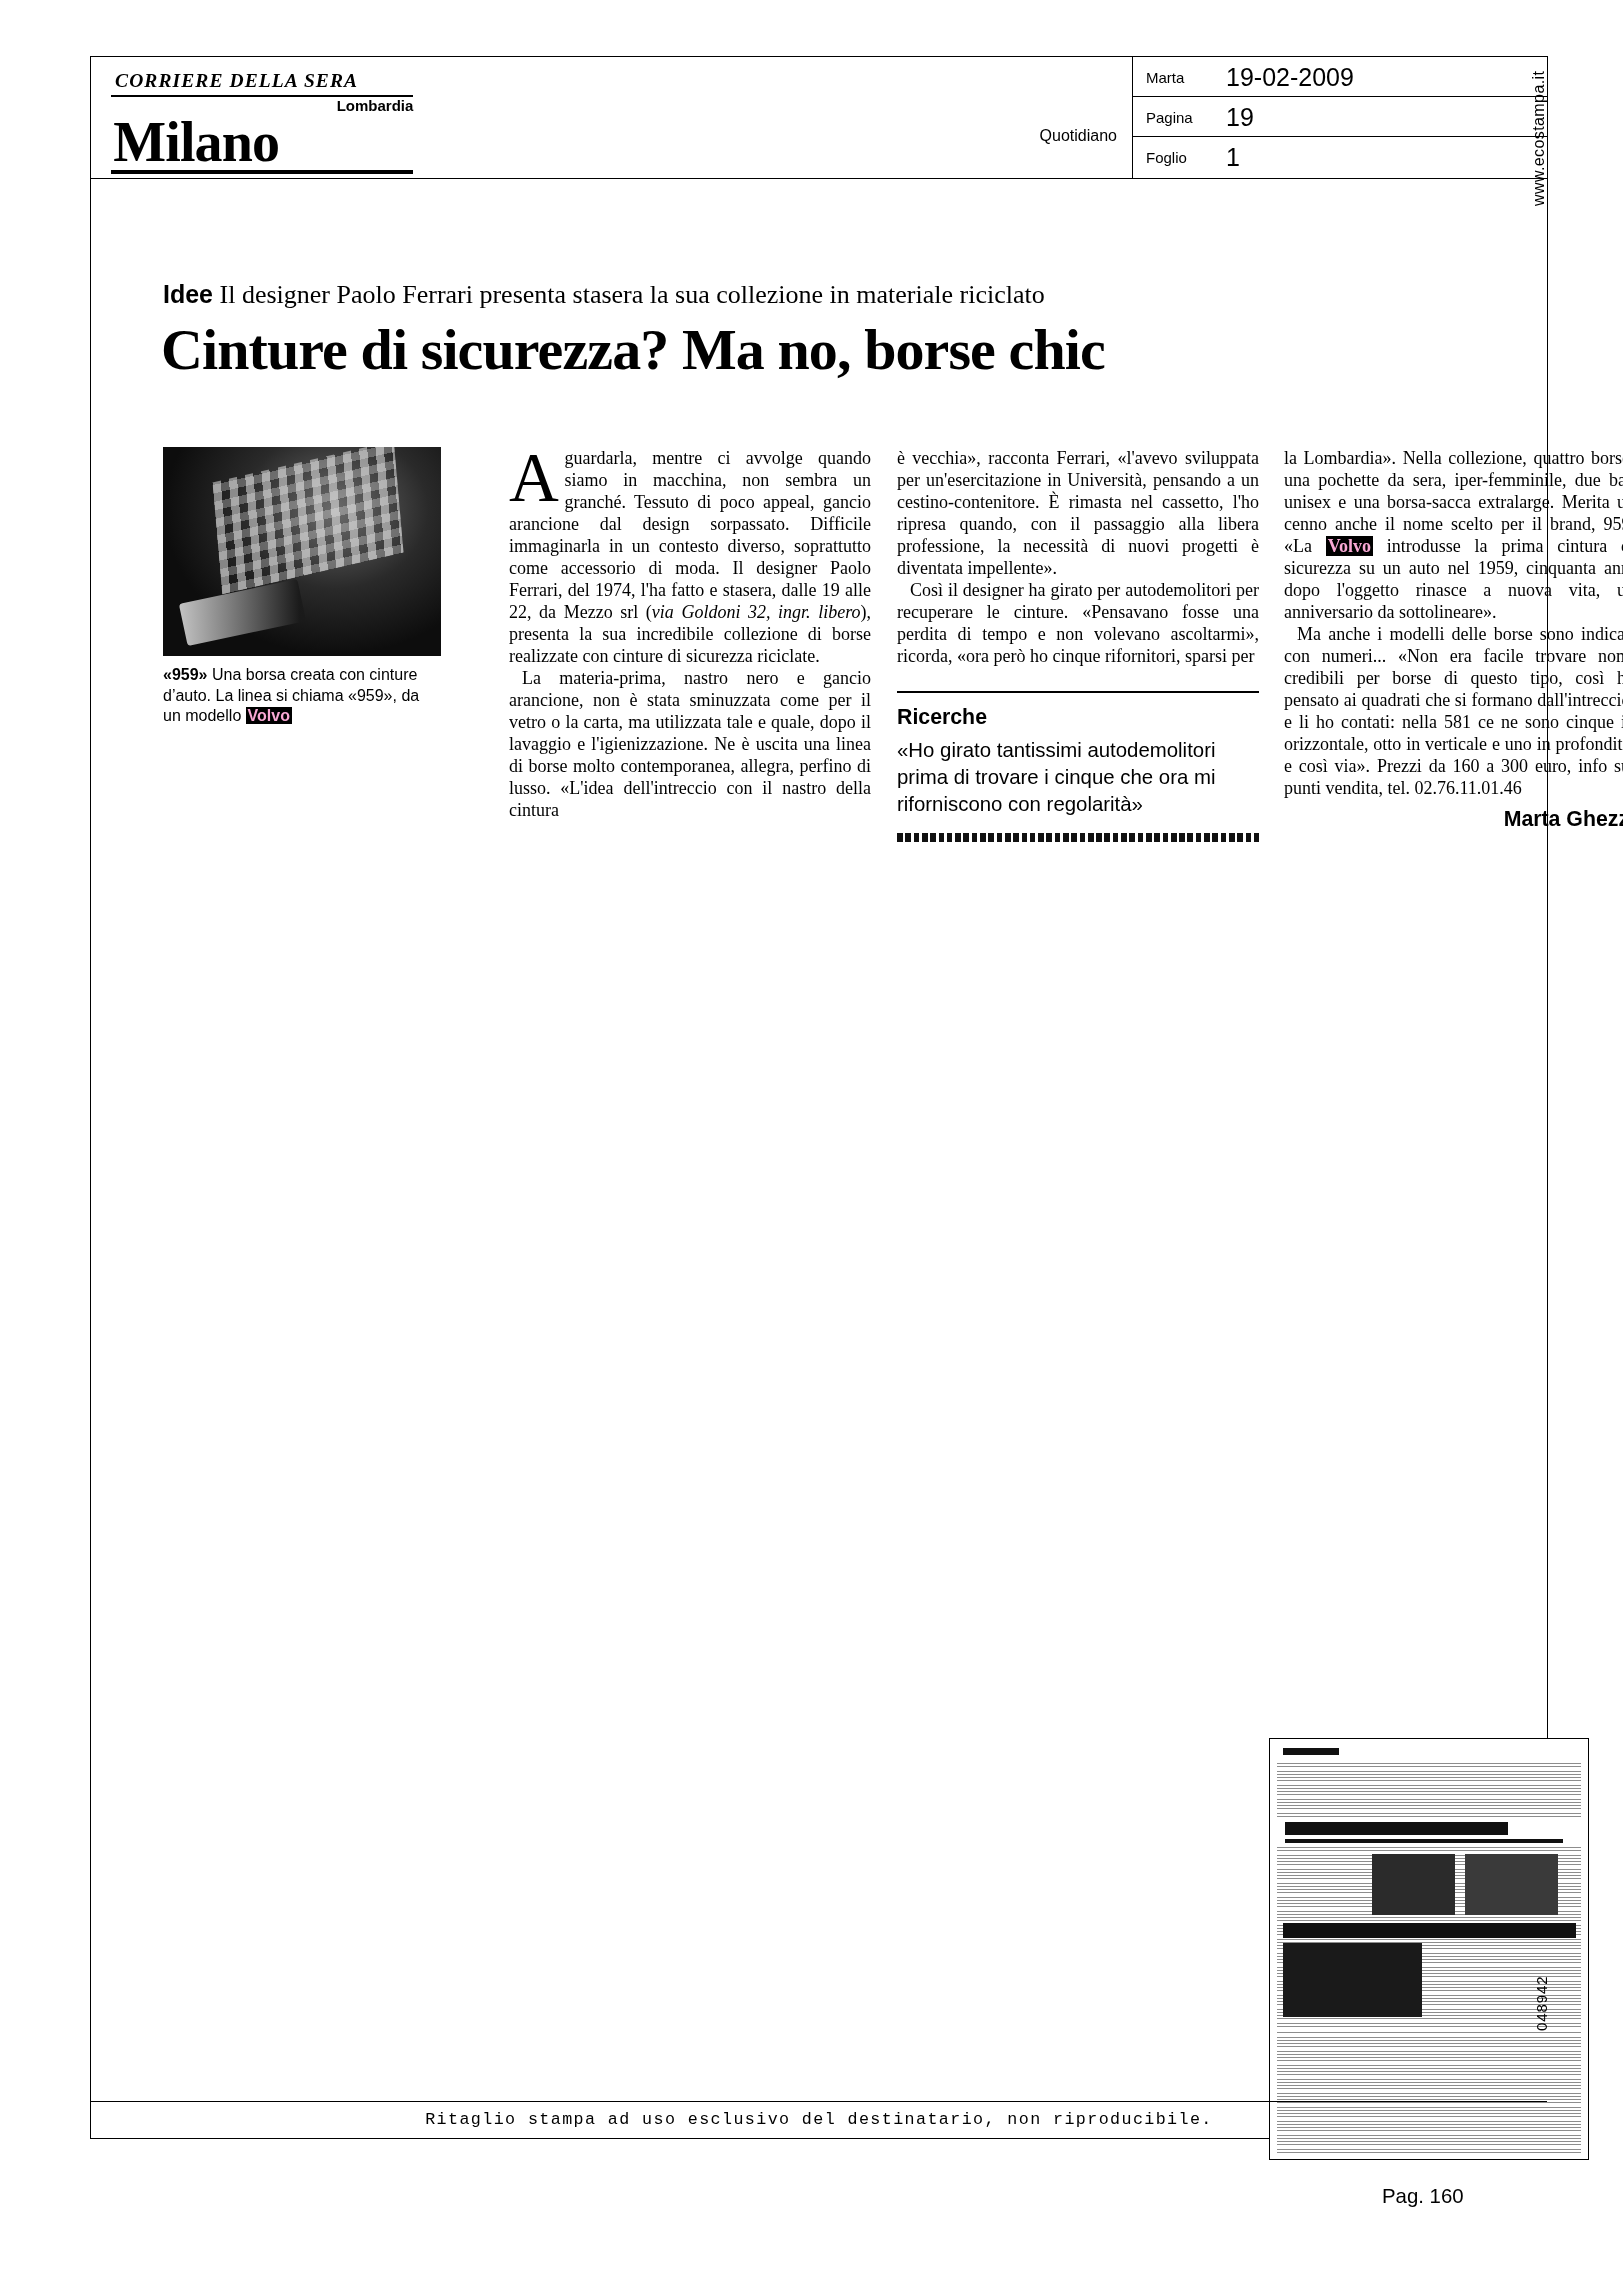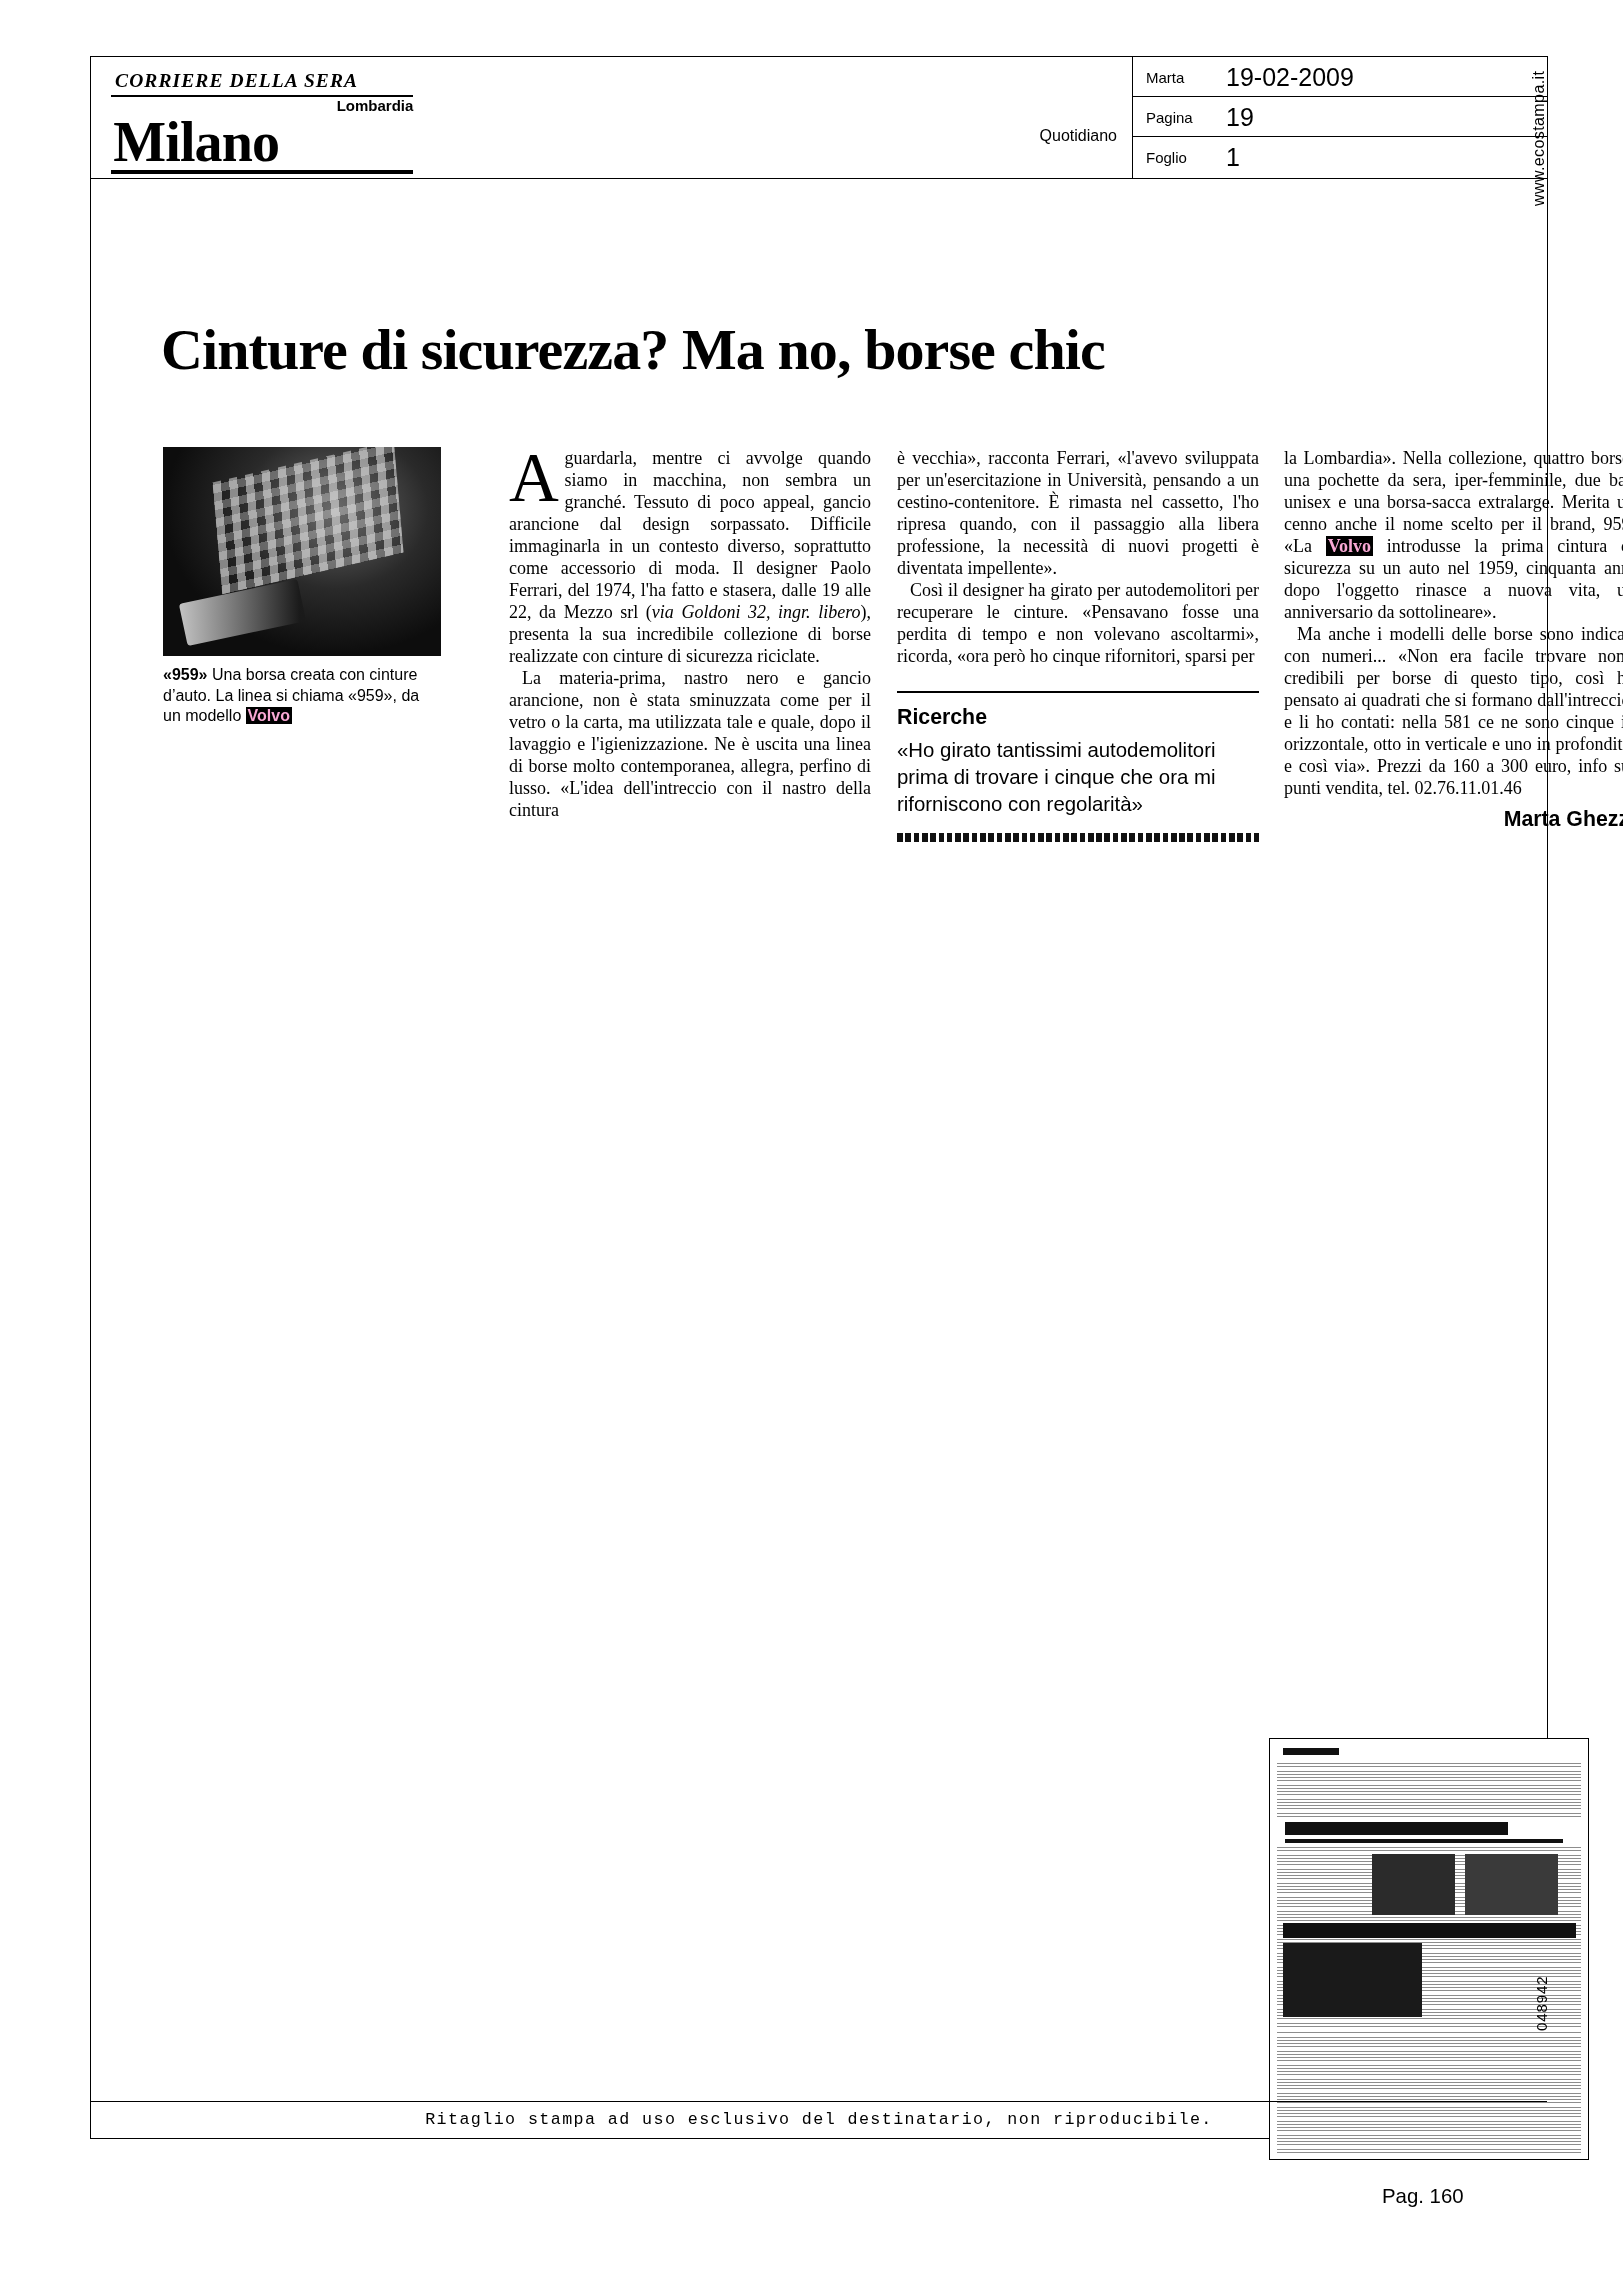--- a/index.html
+++ b/index.html
@@ -356,20 +356,23 @@
           <span class="meta-label">Pagina</span>
           <span class="meta-value">19</span>
         </div>
         <div class="meta-row">
           <span class="meta-label">Foglio</span>
           <span class="meta-value">1</span>
         </div>
       </div>
     </div>
 
+    <div class="kicker">
+      <span class="idee">Idee</span><span> Il designer Paolo Ferrari presenta stasera la sua collezione in materiale riciclato</span>
+    </div>
 
     <div class="headline">Cinture di sicurezza? Ma no, borse chic</div>
 
     <div class="cols">
 
       <div class="col" id="col1">
         <div class="photo-wrap">
           <div class="photo"></div>
           <div class="caption">
             <b>«959»</b><span> Una borsa creata con cinture d’auto. La linea si chiama «959», da un modello </span><span class="inv">Volvo</span>

